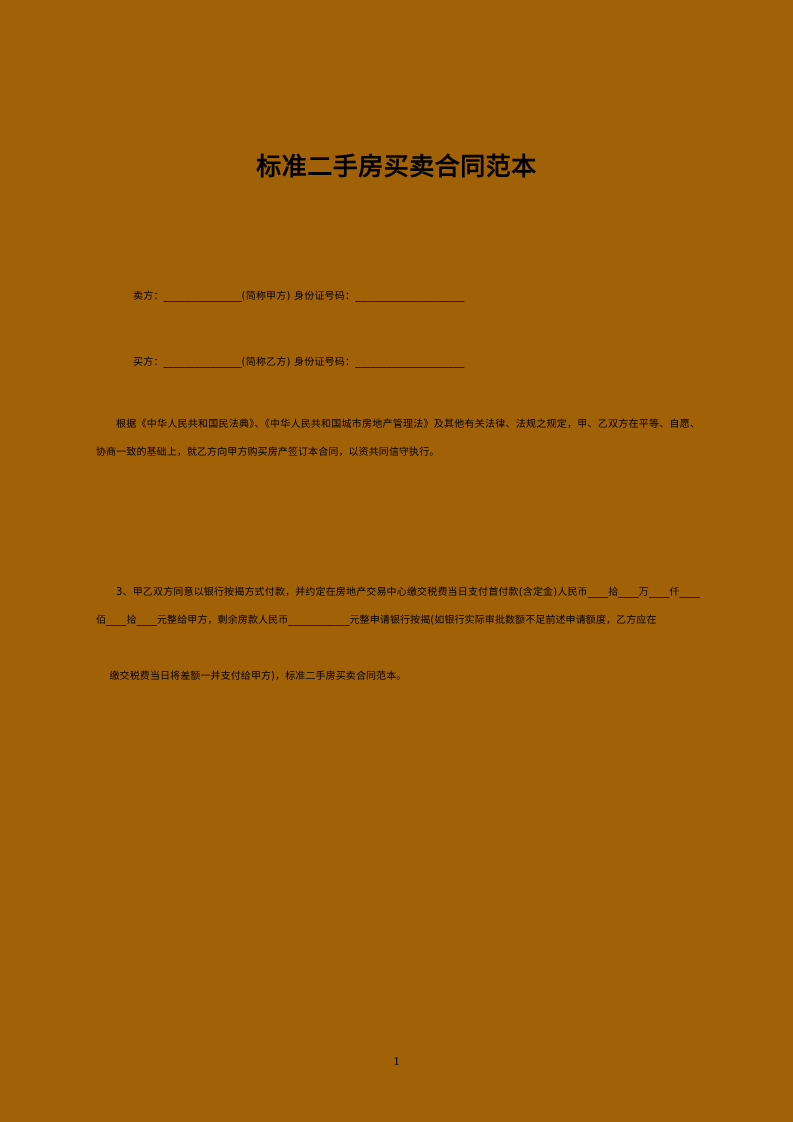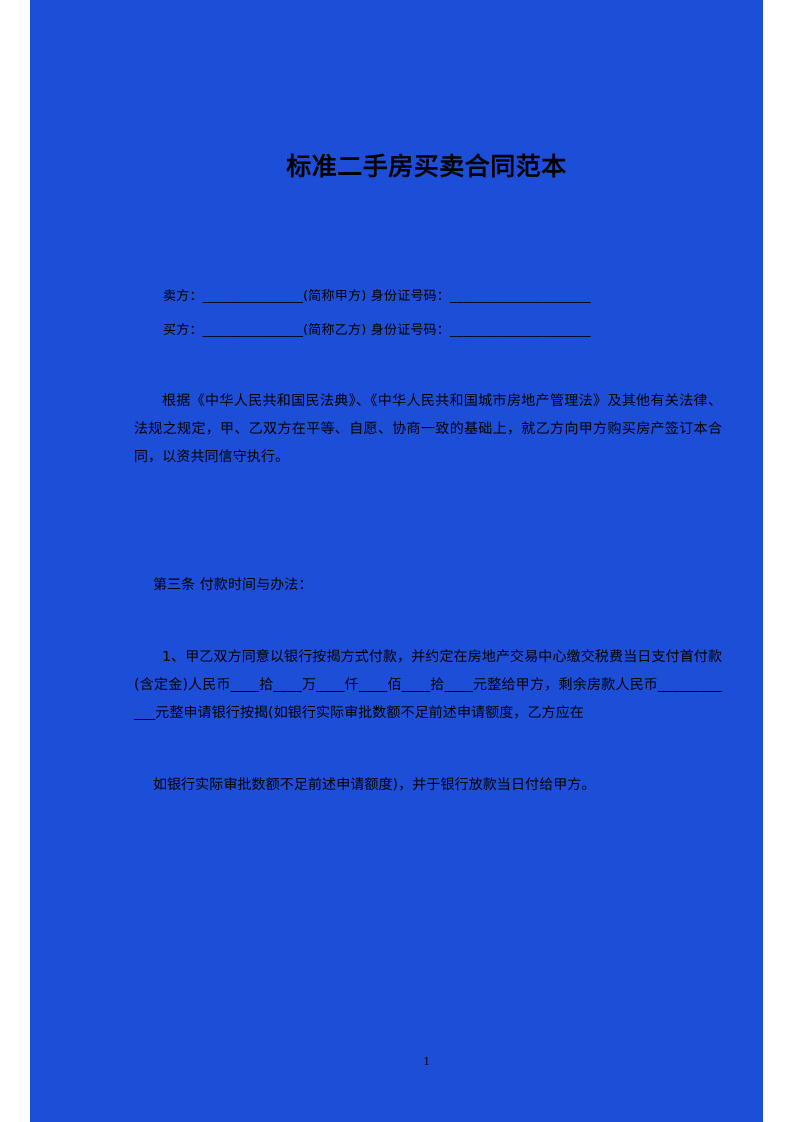--- a/index.html
+++ b/index.html
@@ -8,24 +8,24 @@
     padding: 0;
     background: #ffffff;
   }
   body {
     font-family: "DejaVu Sans", "Liberation Sans", sans-serif;
     color: #000000;
     -webkit-font-smoothing: antialiased;
   }
   .page {
     position: relative;
-    width: 733px;
+    width: 793px;
     height: 1122px;
     margin: 0 auto;
-    background: #1d4ed8;
+    background: #a16207;
     overflow: hidden;
     box-sizing: border-box;
   }
 
   
   .doc-title {
     position: absolute;
     left: 0;
     top: 133px;
     width: 793px;
@@ -39,35 +39,35 @@
 
   
   .body-block {
     position: absolute;
     left: 96px;
     top: 286px;
     width: 604px;
   }
 
   .party-line {
-    font-size: 13px;
+    font-size: 10px;
     line-height: 20px;
     margin: 0 0 0 0;
     padding-left: 37px;
     white-space: nowrap;
     letter-spacing: 0.2px;
   }
   .party-line.second {
-    margin-top: 14px;
+    margin-top: 46px;
   }
 
   .para {
-    font-size: 14px;
+    font-size: 10px;
     line-height: 28px;
-    margin: 8px;
+    margin: 0;
     text-align: justify;
     text-justify: inter-character;
     text-indent: 2em;
     letter-spacing: 0.1px;
     word-break: break-all;
   }
   .para.indent-one {
     text-indent: 1.35em;
   }
 
@@ -104,27 +104,26 @@
     <p class="para">根据《中华人民共和国民法典》、《中华人民共和国城市房地产管理法》及其他有关法律、法规之规定，甲、乙双方在平等、自愿、协商一致的基础上，就乙方向甲方购买房产签订本合同，以资共同信守执行。</p>
 
     <div class="gap-md"></div>
 
 
     <div class="gap-md"></div>
 
 
     <div class="gap-md"></div>
 
-    <p class="para indent-one">第三条  付款时间与办法：</p>
 
     <div class="gap-md"></div>
 
-    <p class="para">1、甲乙双方同意以银行按揭方式付款，并约定在房地产交易中心缴交税费当日支付首付款(含定金)人民币____拾____万____仟____佰____拾____元整给甲方，剩余房款人民币____________元整申请银行按揭(如银行实际审批数额不足前述申请额度，乙方应在</p>
+    <p class="para">3、甲乙双方同意以银行按揭方式付款，并约定在房地产交易中心缴交税费当日支付首付款(含定金)人民币____拾____万____仟____佰____拾____元整给甲方，剩余房款人民币____________元整申请银行按揭(如银行实际审批数额不足前述申请额度，乙方应在</p>
 
     <div class="gap-md"></div>
 
-    <p class="para indent-one">如银行实际审批数额不足前述申请额度)，并于银行放款当日付给甲方。</p>
+    <p class="para indent-one">缴交税费当日将差额一并支付给甲方)，标准二手房买卖合同范本。</p>
 
   </div>
 
   <div class="page-number">1</div>
 
 </div>
 
 </body></html>

